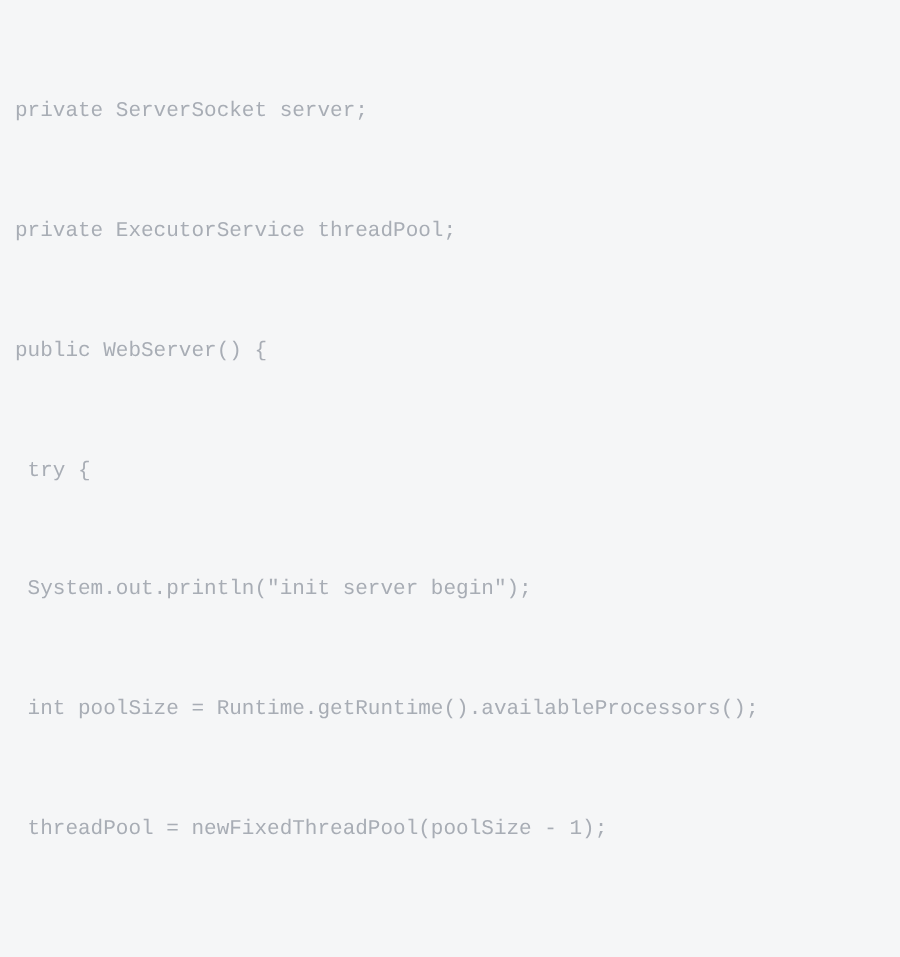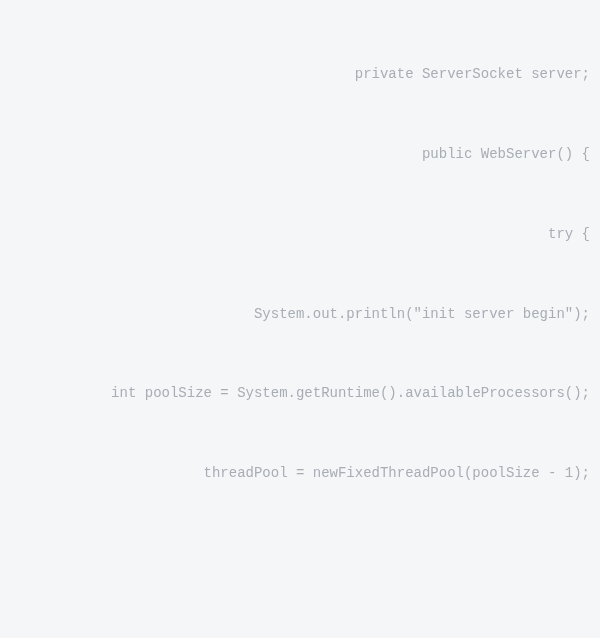--- a/index.html
+++ b/index.html
@@ -16,32 +16,32 @@
       padding: 8px 10px;
       width: 600px;
       height: 638px;
       overflow: hidden;
     }
     .code-container {
       white-space: pre;
     }
     .code-line {
       display: block;
-      text-align: right;
     }
   </style>
 </head>
 <body>
 
 <div class="code-container">
   <span class="code-line">private ServerSocket server;</span>
+  <span class="code-line">private ExecutorService threadPool;</span>
   <span class="code-line">public WebServer() {</span>
   <span class="code-line"> try {</span>
   <span class="code-line"> System.out.println("init server begin");</span>
-  <span class="code-line"> int poolSize = System.getRuntime().availableProcessors();</span>
+  <span class="code-line"> int poolSize = Runtime.getRuntime().availableProcessors();</span>
   <span class="code-line"> threadPool = newFixedThreadPool(poolSize - 1);</span>
   
   
   
   
   
   
   
   
   

